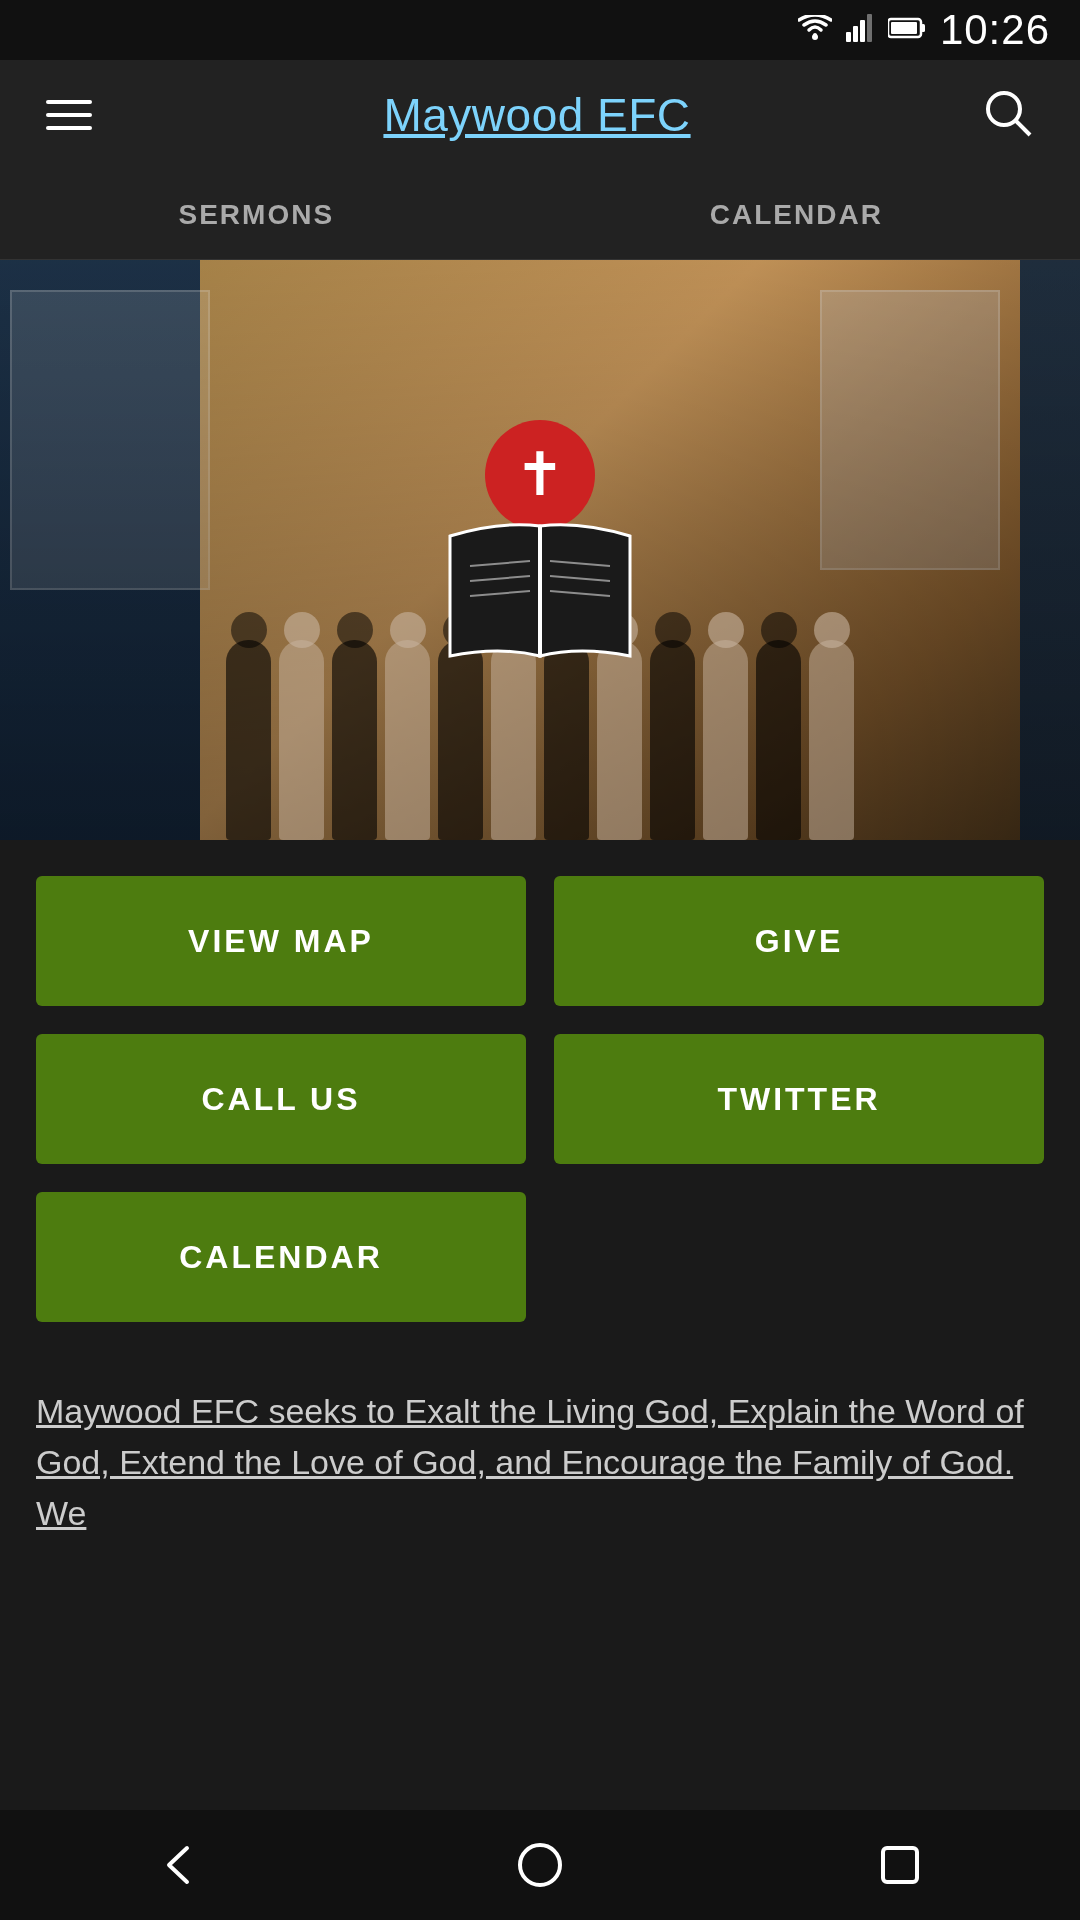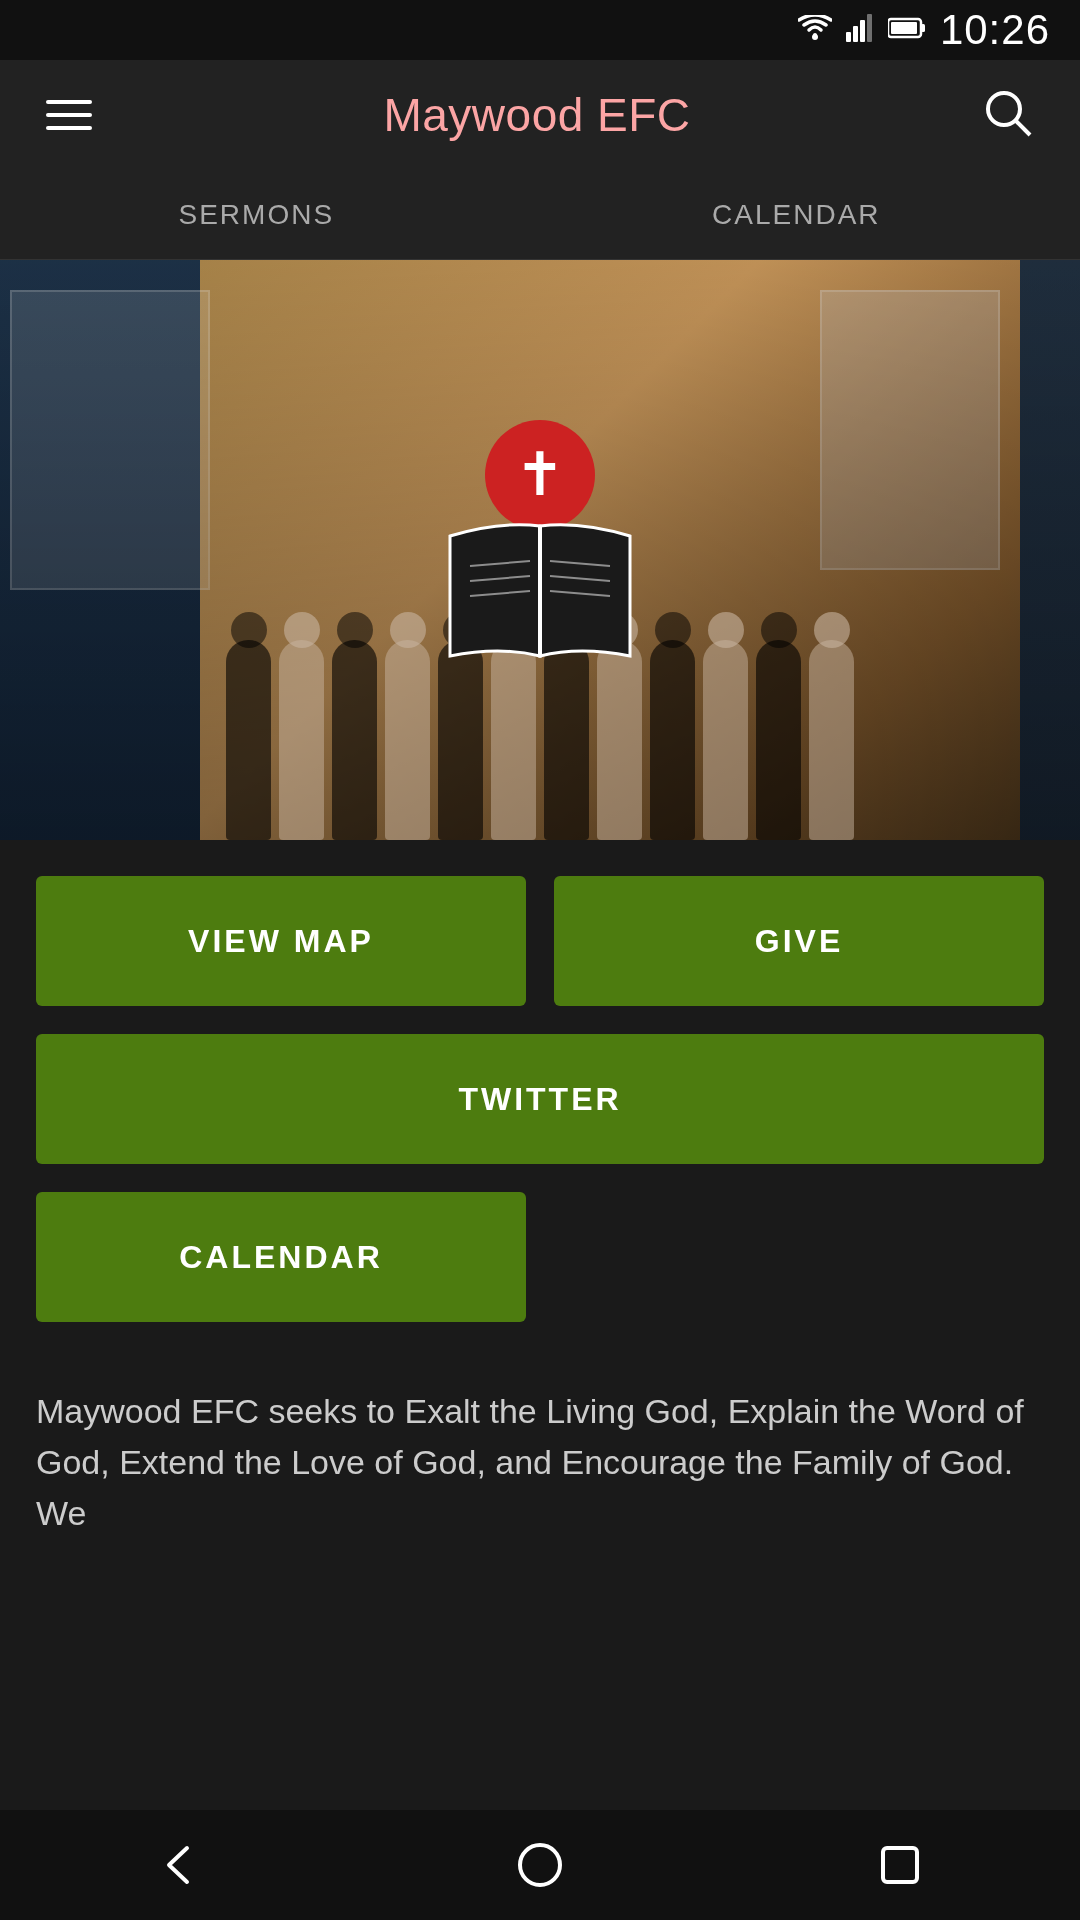--- a/index.html
+++ b/index.html
@@ -56,22 +56,23 @@
     .hamburger-btn span {
       display: block;
       width: 46px;
       height: 4px;
       background: #fff;
       border-radius: 2px;
     }
     .app-title {
       font-size: 46px;
       font-weight: 400;
-      color: #fca5a5;
+      color: #7dd3fc;
       letter-spacing: 0.5px;
+      text-decoration: underline;
     }
     .search-btn {
       cursor: pointer;
       padding: 10px;
     }
 
     
     .tab-bar {
       width: 100%;
       height: 90px;
@@ -80,21 +81,21 @@
       align-items: stretch;
       border-bottom: 1px solid #333;
       overflow: hidden;
     }
     .tab-item {
       flex: 1;
       display: flex;
       align-items: center;
       justify-content: center;
       font-size: 28px;
-      font-weight: 400;
+      font-weight: 700;
       color: #aaa;
       letter-spacing: 2px;
       cursor: pointer;
       position: relative;
       padding: 0 10px;
     }
     .tab-item.active {
       color: #fff;
       font-weight: 700;
     }
@@ -272,20 +273,21 @@
     
     .description-section {
       padding: 36px 36px 40px;
       background: #1a1a1a;
     }
     .description-text {
       font-size: 34px;
       color: #ccc;
       line-height: 1.5;
       font-weight: 400;
+      text-decoration: underline;
     }
 
     
     .nav-bar {
       width: 100%;
       height: 110px;
       background: #111;
       display: flex;
       align-items: center;
       justify-content: space-around;
@@ -416,20 +418,21 @@
     </div>
   </div>
 </div>
 
 <div class="buttons-section">
   <div class="btn-row">
     <button class="action-btn">VIEW MAP</button>
     <button class="action-btn">GIVE</button>
   </div>
   <div class="btn-row">
+    <button class="action-btn">CALL US</button>
     <button class="action-btn">TWITTER</button>
   </div>
   <div class="btn-row">
     <button class="action-btn half">CALENDAR</button>
   </div>
 </div>
 
 <div class="description-section">
   <p class="description-text">Maywood EFC seeks to Exalt the Living God, Explain the Word of God, Extend the Love of God, and Encourage the Family of God. We</p>
 </div>

